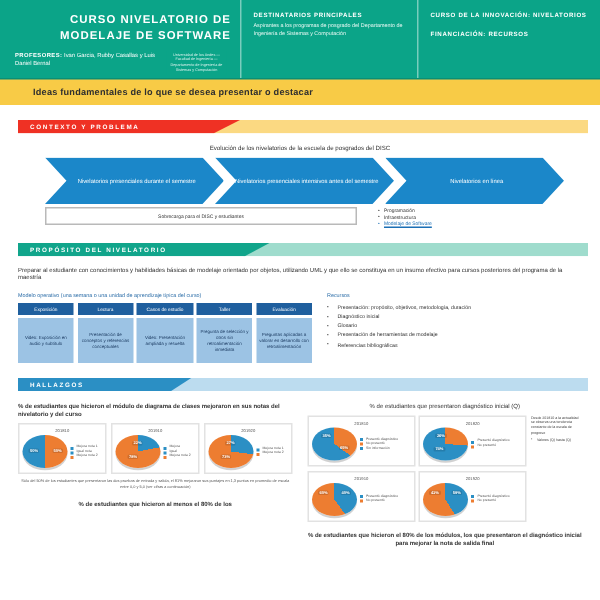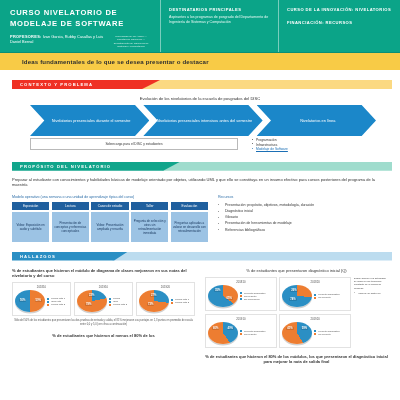--- a/index.html
+++ b/index.html
@@ -15,21 +15,21 @@
   .header{
     background:#0ba488;height:52px;position:relative;display:flex;
     padding:0;box-sizing:border-box;
   }
   .hdr-col{box-sizing:border-box;padding:7px 6px 0 10px;}
   .hdr-col.c1{width:160px;}
   .hdr-col.c2{width:118px;border-left:1px solid rgba(255,255,255,.45);padding-left:8px;}
   .hdr-col.c3{width:122px;border-left:1px solid rgba(255,255,255,.45);padding-left:8px;}
   .course-line{
     color:#ffffff;font-weight:bold;font-size:7.6px;letter-spacing:.7px;
-    line-height:11px;text-transform:uppercase;
+    line-height:11px;text-transform:uppercase;text-align:right;
   }
   .prof-row{margin-top:5px;display:flex;gap:5px;align-items:flex-start;}
   .prof-text{font-size:3.9px;line-height:5.2px;color:#ffffff;max-width:96px;}
   .prof-text b{letter-spacing:.3px;}
   .logo-box{
     width:40px;height:15px;background:#0ba488;border:0;color:#d8f2ec;
     font-size:2.5px;line-height:3.4px;padding-top:1px;text-align:center;
   }
   .hdr-title{
     color:#ffffff;font-weight:bold;font-size:4.1px;letter-spacing:.45px;

